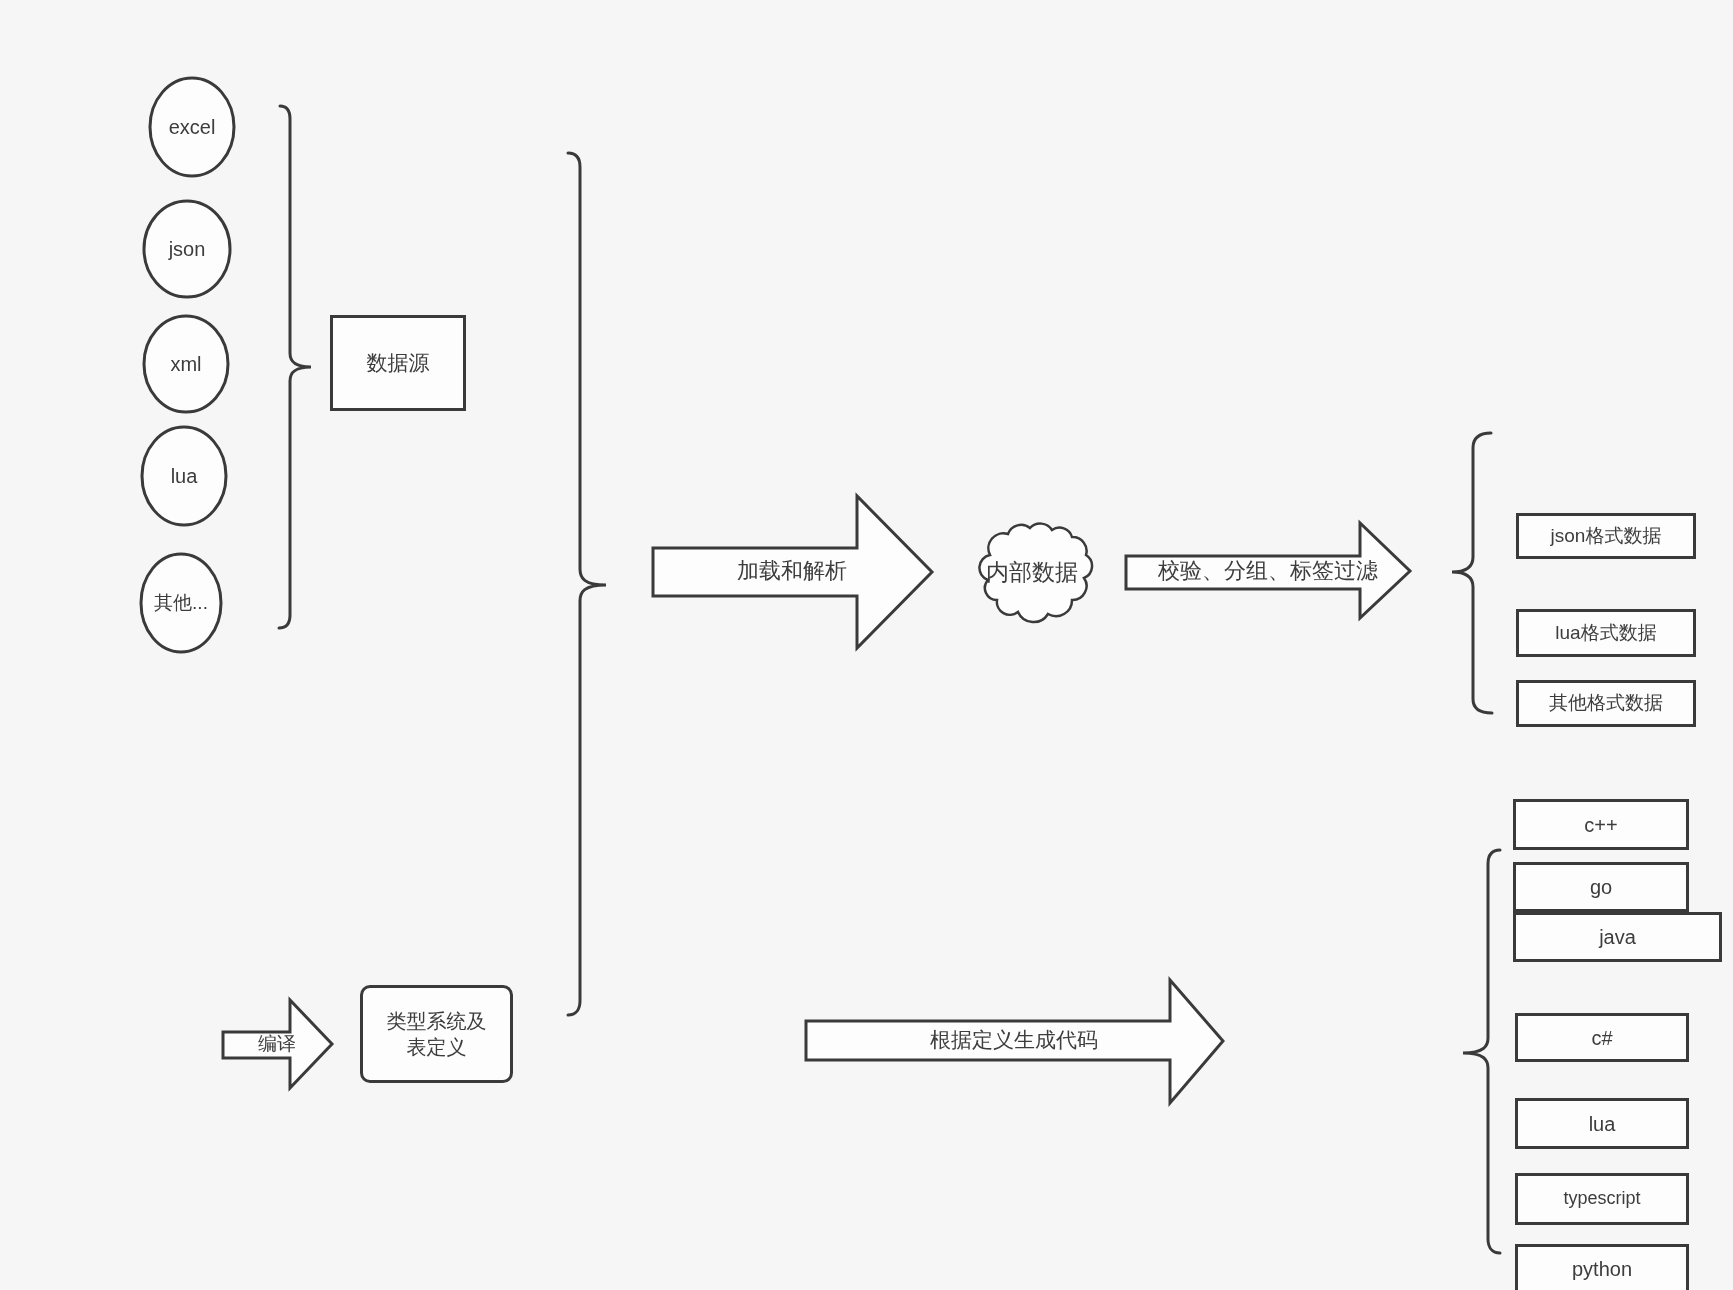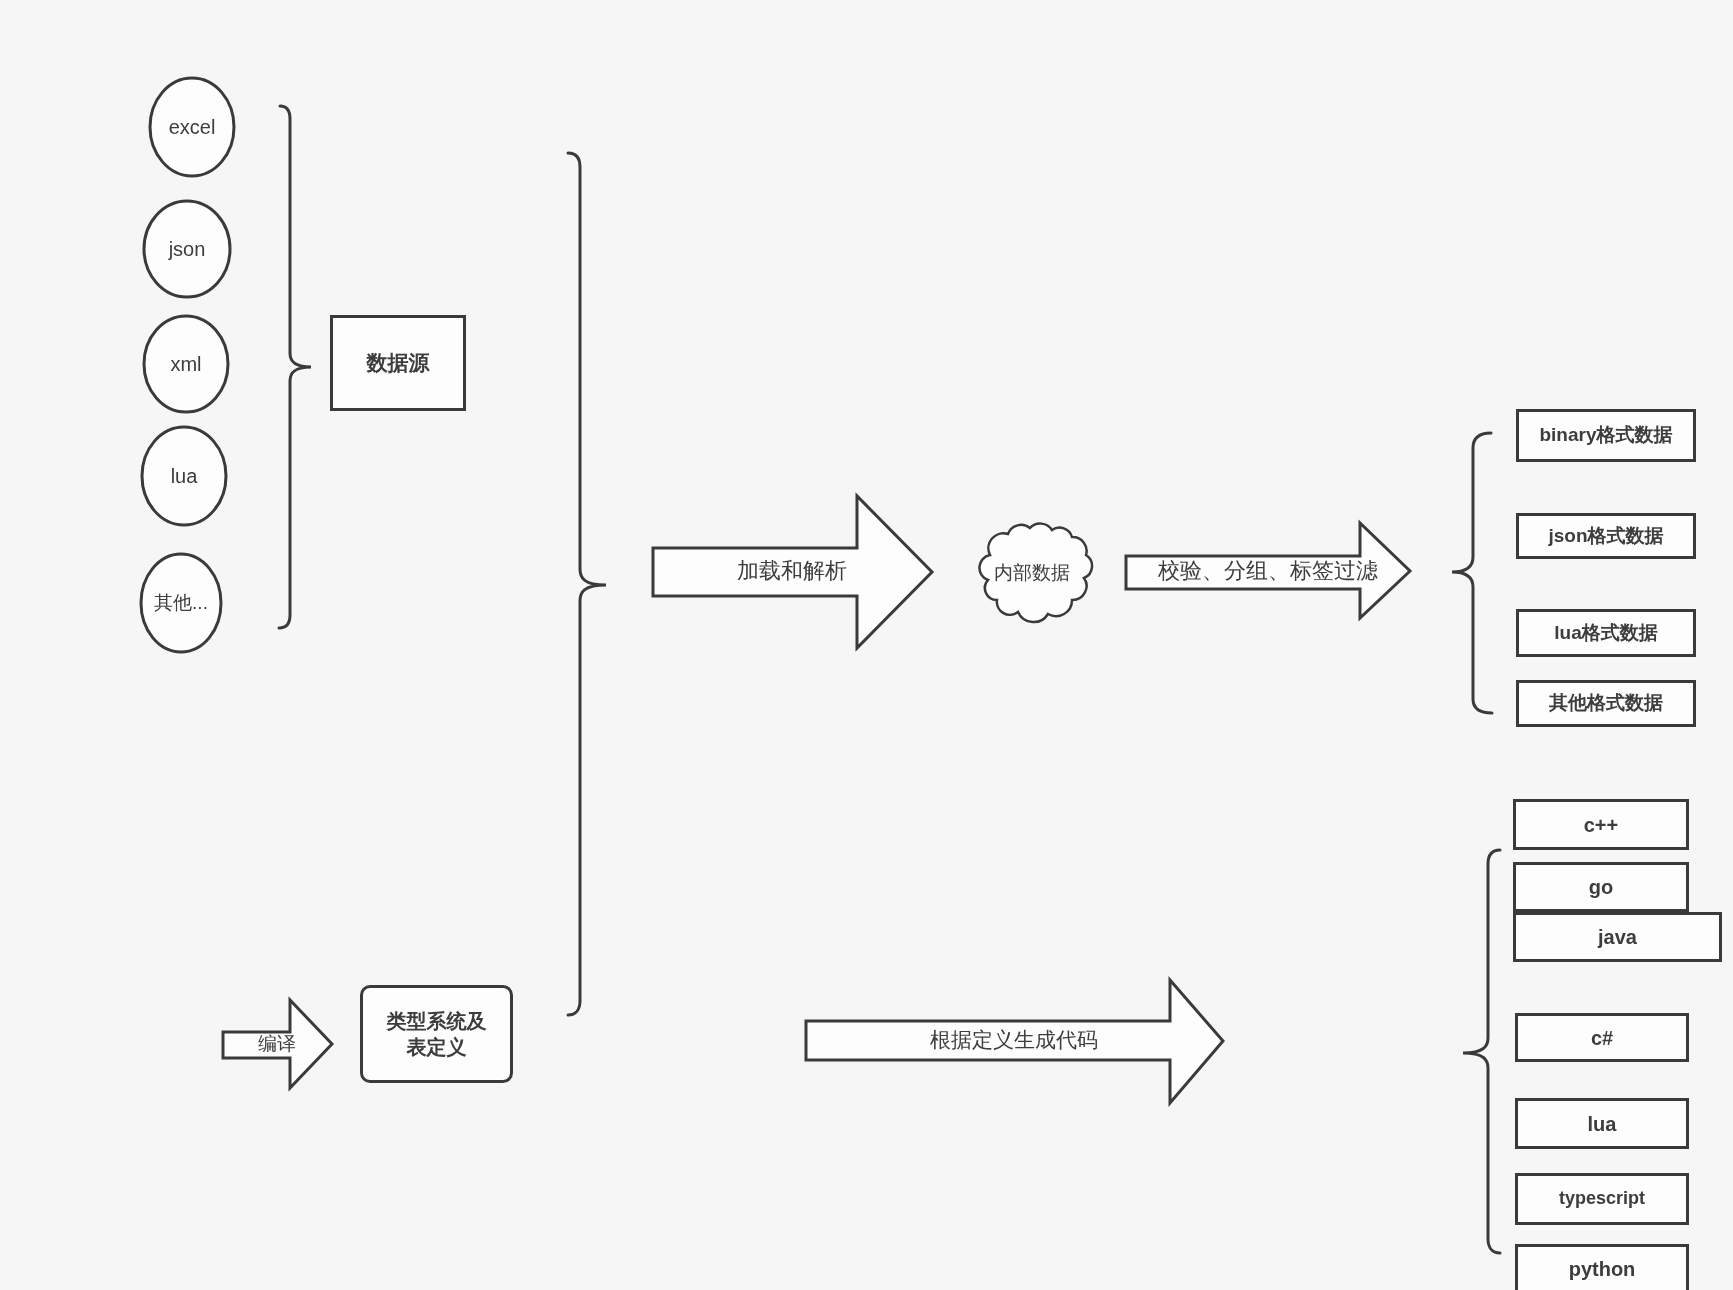--- a/index.html
+++ b/index.html
@@ -17,21 +17,21 @@
   .shape{stroke:var(--stroke); fill:var(--fill);}
   .brace{stroke:var(--stroke); fill:none; stroke-width:3; stroke-linecap:round;}
   .lbl{
     position:absolute; transform:translate(-50%,-50%);
     white-space:nowrap; line-height:1.2; color:var(--text);
   }
   .box{
     position:absolute; box-sizing:border-box;
     background:var(--fill); border:3px solid var(--stroke);
     display:flex; align-items:center; justify-content:center;
-    text-align:center; line-height:1.3; color:var(--text);font-weight:bold;
+    text-align:center; line-height:1.3; color:var(--text);
   }
   .rounded{border-radius:10px;}
 </style>
 </head>
 <body>
 
 <div class="stage">
 
   <svg class="shapes" width="1733" height="1290" viewBox="0 0 1733 1290">
 
@@ -75,25 +75,22 @@
 
   <div class="box" style="left:330px;top:275px;width:136px;height:96px;font-size:21px">
     <span>数据源</span>
   </div>
 
   <div class="lbl" style="left:792px;top:531px;font-size:22px">加载和解析</div>
   <div class="lbl" style="left:1268px;top:531px;font-size:22px">校验、分组、标签过滤</div>
   <div class="lbl" style="left:1014px;top:1000px;font-size:21px">根据定义生成代码</div>
   <div class="lbl" style="left:277px;top:1004px;font-size:19px">编译</div>
 
-  <div class="lbl" style="left:1032px;top:533px;font-size:19px">内部数据</div>
+  <div class="lbl" style="left:1032px;top:533px;font-size:23px">内部数据</div>
 
-  <div class="box" style="left:1516px;top:369px;width:180px;height:53px;font-size:19px">
-    <span>binary格式数据</span>
-  </div>
   <div class="box" style="left:1516px;top:473px;width:180px;height:46px;font-size:19px">
     <span>json格式数据</span>
   </div>
   <div class="box" style="left:1516px;top:569px;width:180px;height:48px;font-size:19px">
     <span>lua格式数据</span>
   </div>
   <div class="box" style="left:1516px;top:640px;width:180px;height:47px;font-size:19px">
     <span>其他格式数据</span>
   </div>
 

